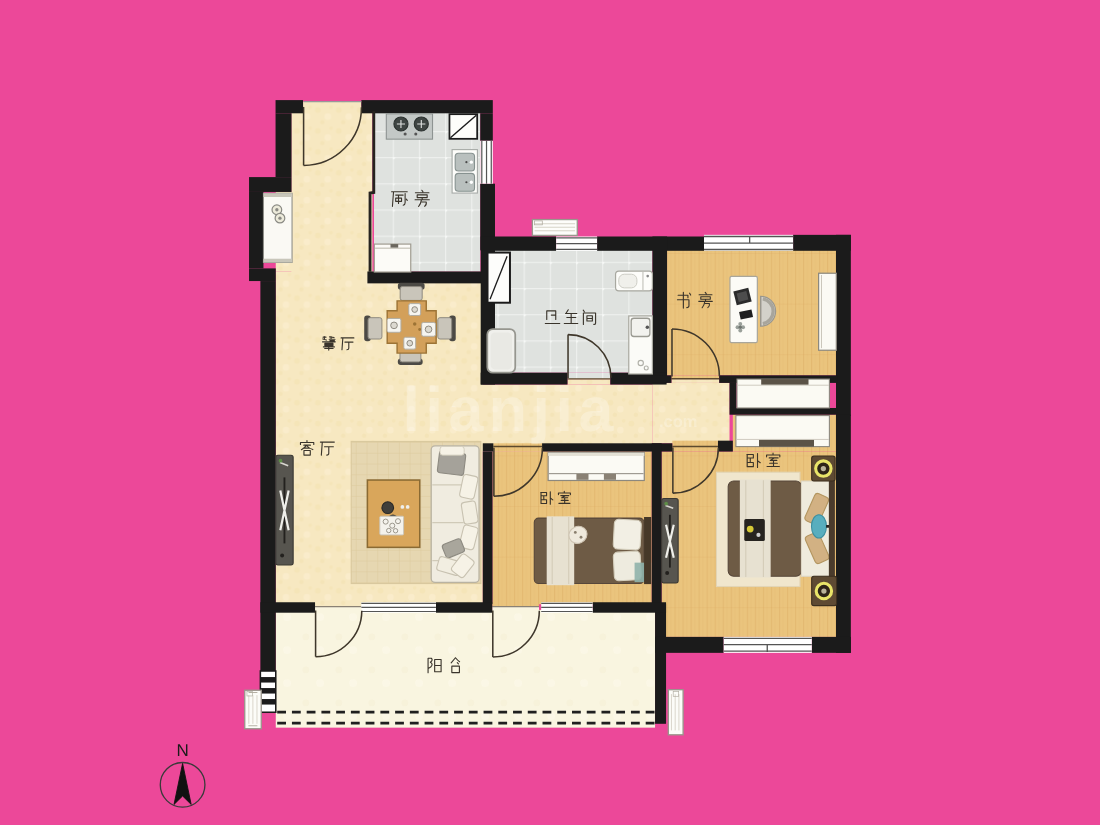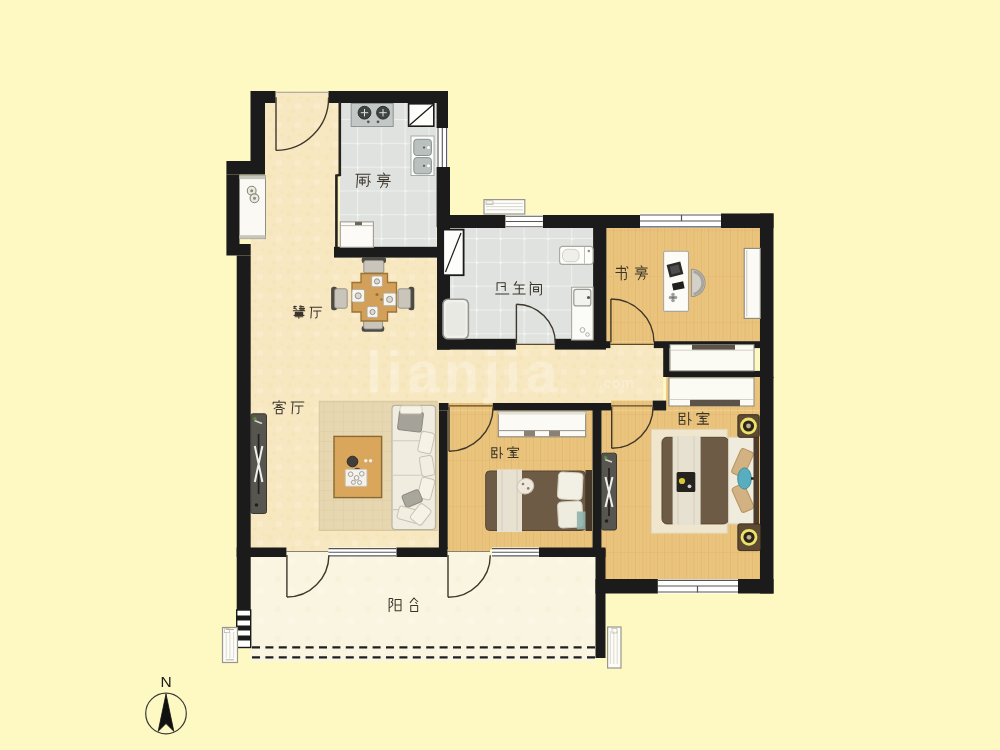--- a/index.html
+++ b/index.html
@@ -1,12 +1,12 @@
 <!DOCTYPE html>
-<html><head><meta charset="utf-8"><style>html,body{margin:0;padding:0;background:#fff;}.stage{position:relative;width:1000px;height:750px;background:#fef9c3;overflow:hidden;font-family:"Liberation Sans",sans-serif;}</style></head><body>
+<html><head><meta charset="utf-8"><style>html,body{margin:0;padding:0;background:#fff;}.stage{position:relative;width:1000px;height:750px;background:#ec4899;overflow:hidden;font-family:"Liberation Sans",sans-serif;}</style></head><body>
 <div class="stage"><svg width="1000" height="750" viewBox="0 0 1000 750" xmlns="http://www.w3.org/2000/svg">
       <defs>
         <pattern id="wood" width="7.3" height="46" patternUnits="userSpaceOnUse">
           <rect width="7.3" height="46" fill="#eac47d"></rect>
           <rect width="1" height="46" fill="#d9a95f" opacity="0.38"></rect>
           <rect x="3.6" width="0.8" height="46" fill="#e2b46c" opacity="0.35"></rect>
           <rect y="0" width="7.3" height="1" fill="#d9a95f" opacity="0.22"></rect>
         </pattern>
         <pattern id="tile" width="23.8" height="23.8" patternUnits="userSpaceOnUse">
           <rect width="23.8" height="23.8" fill="#dfe2df"></rect>

